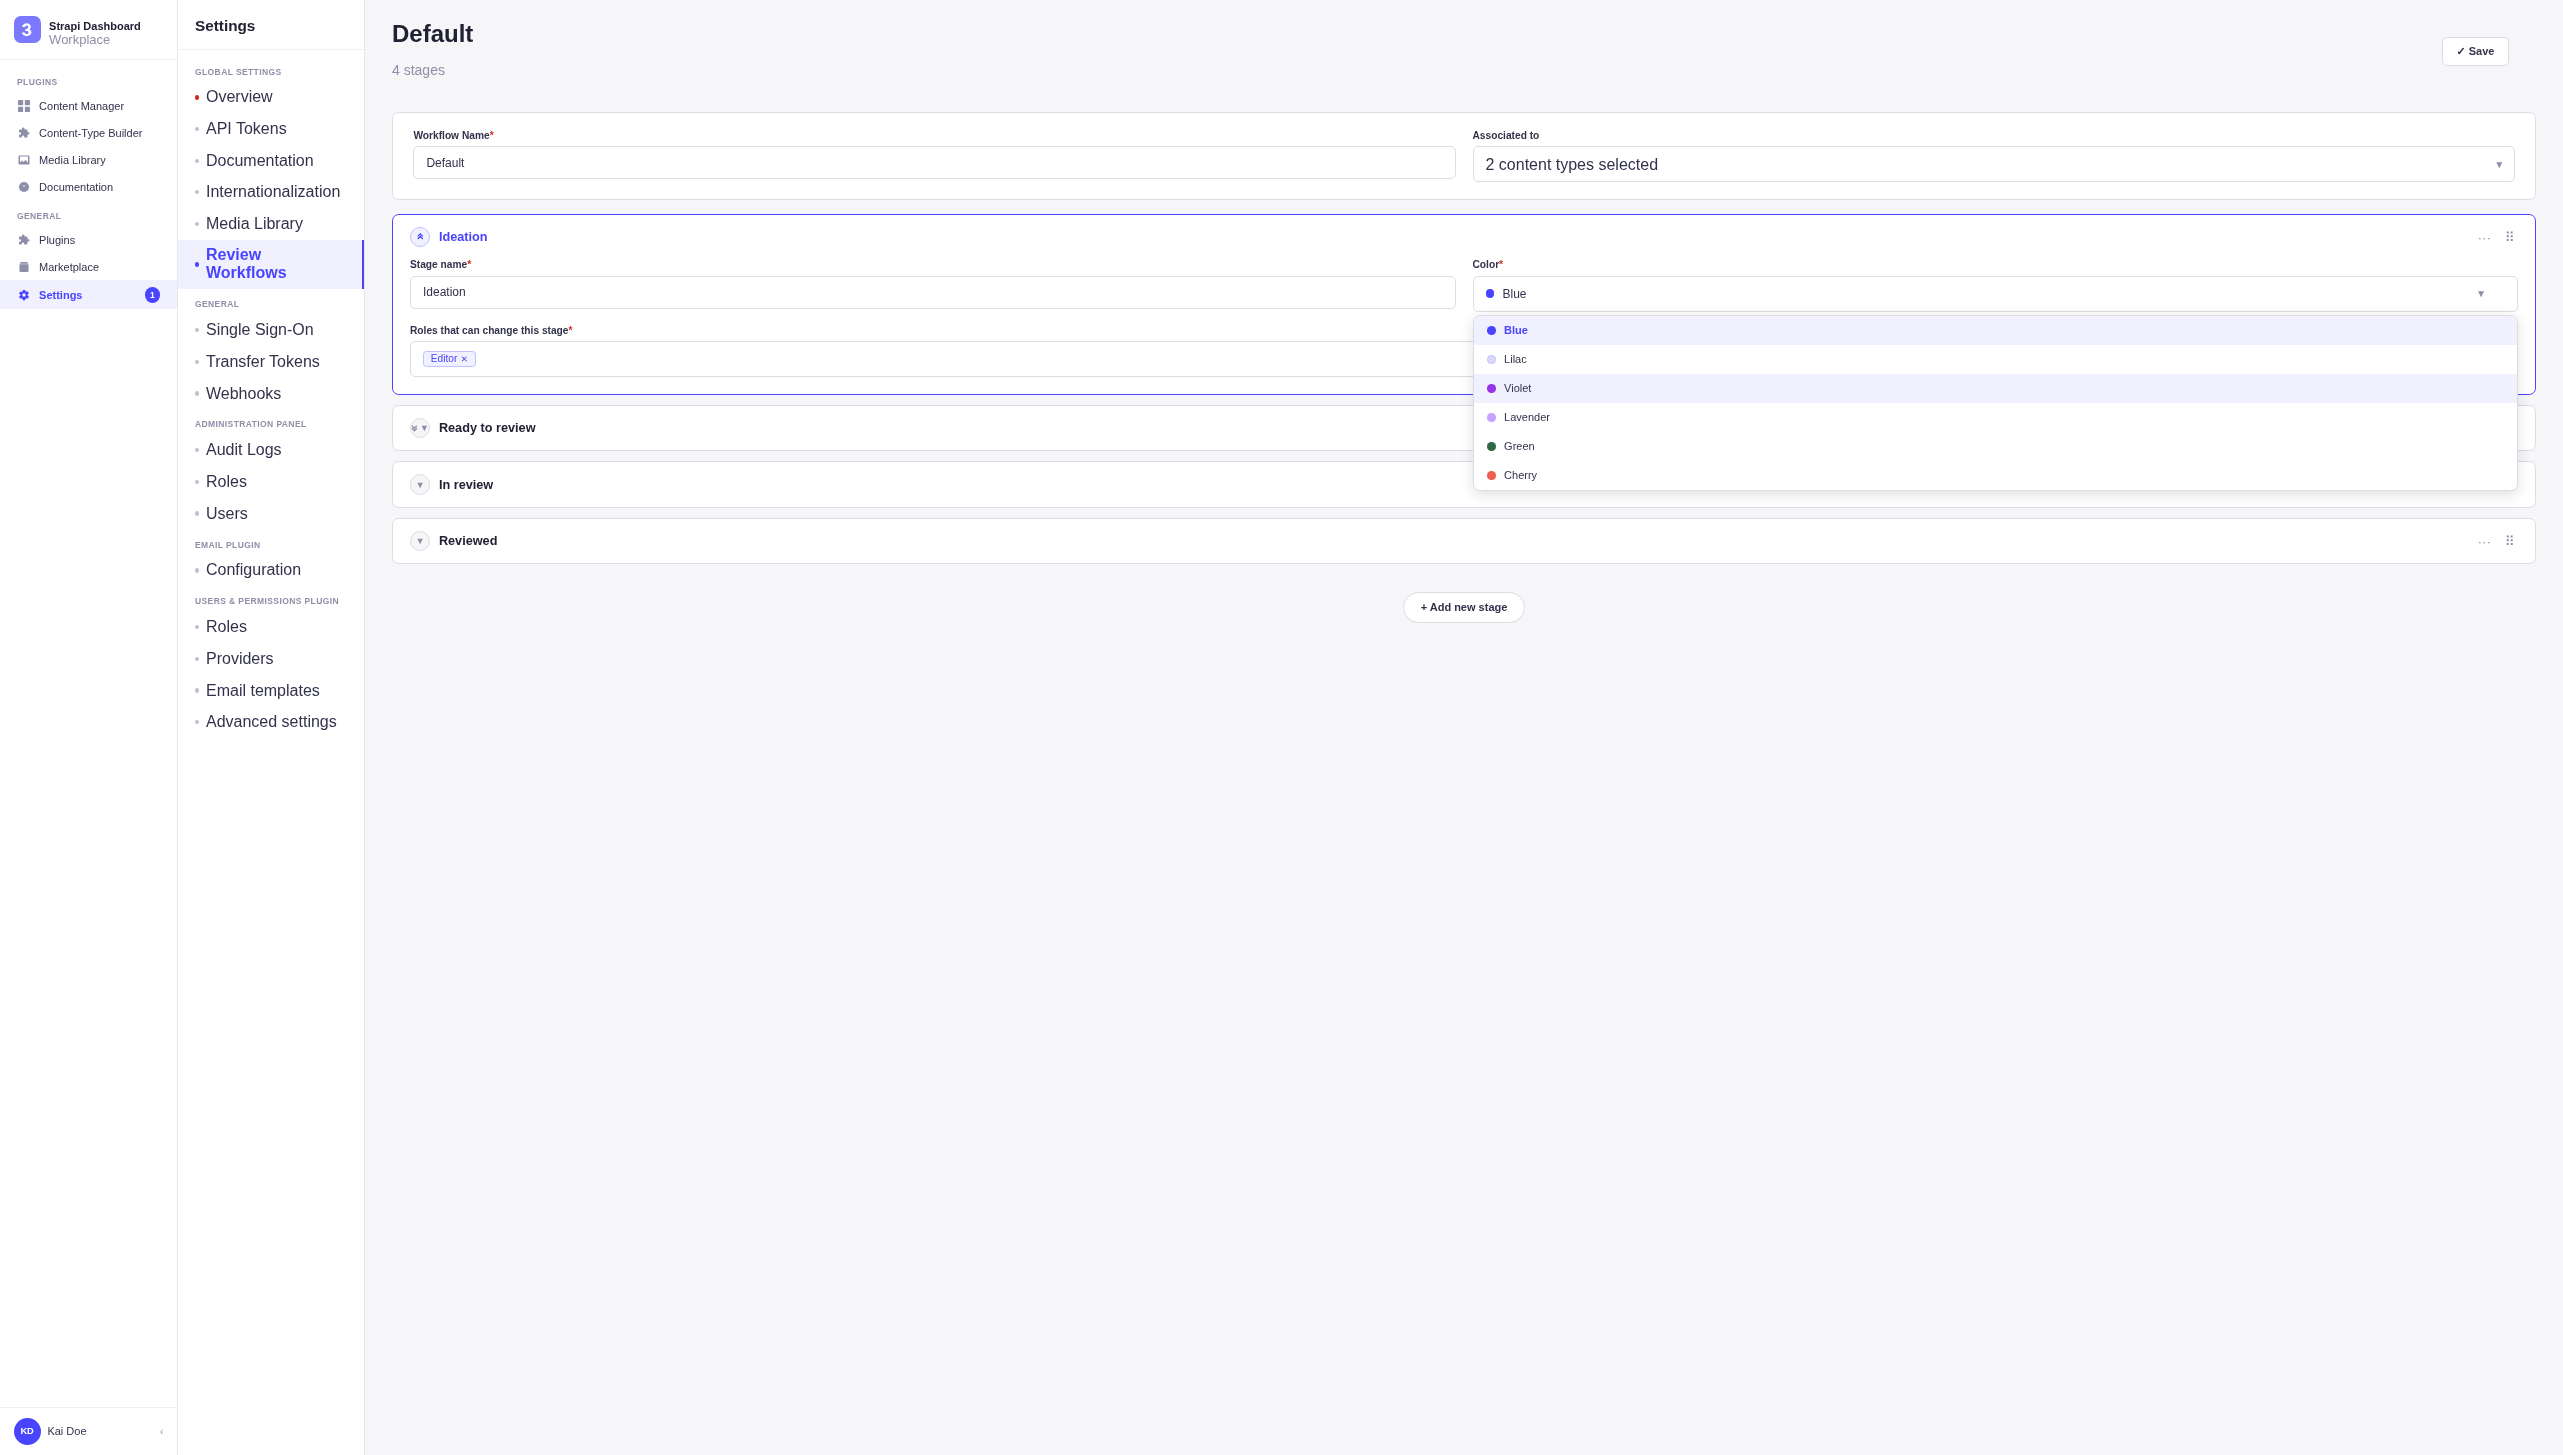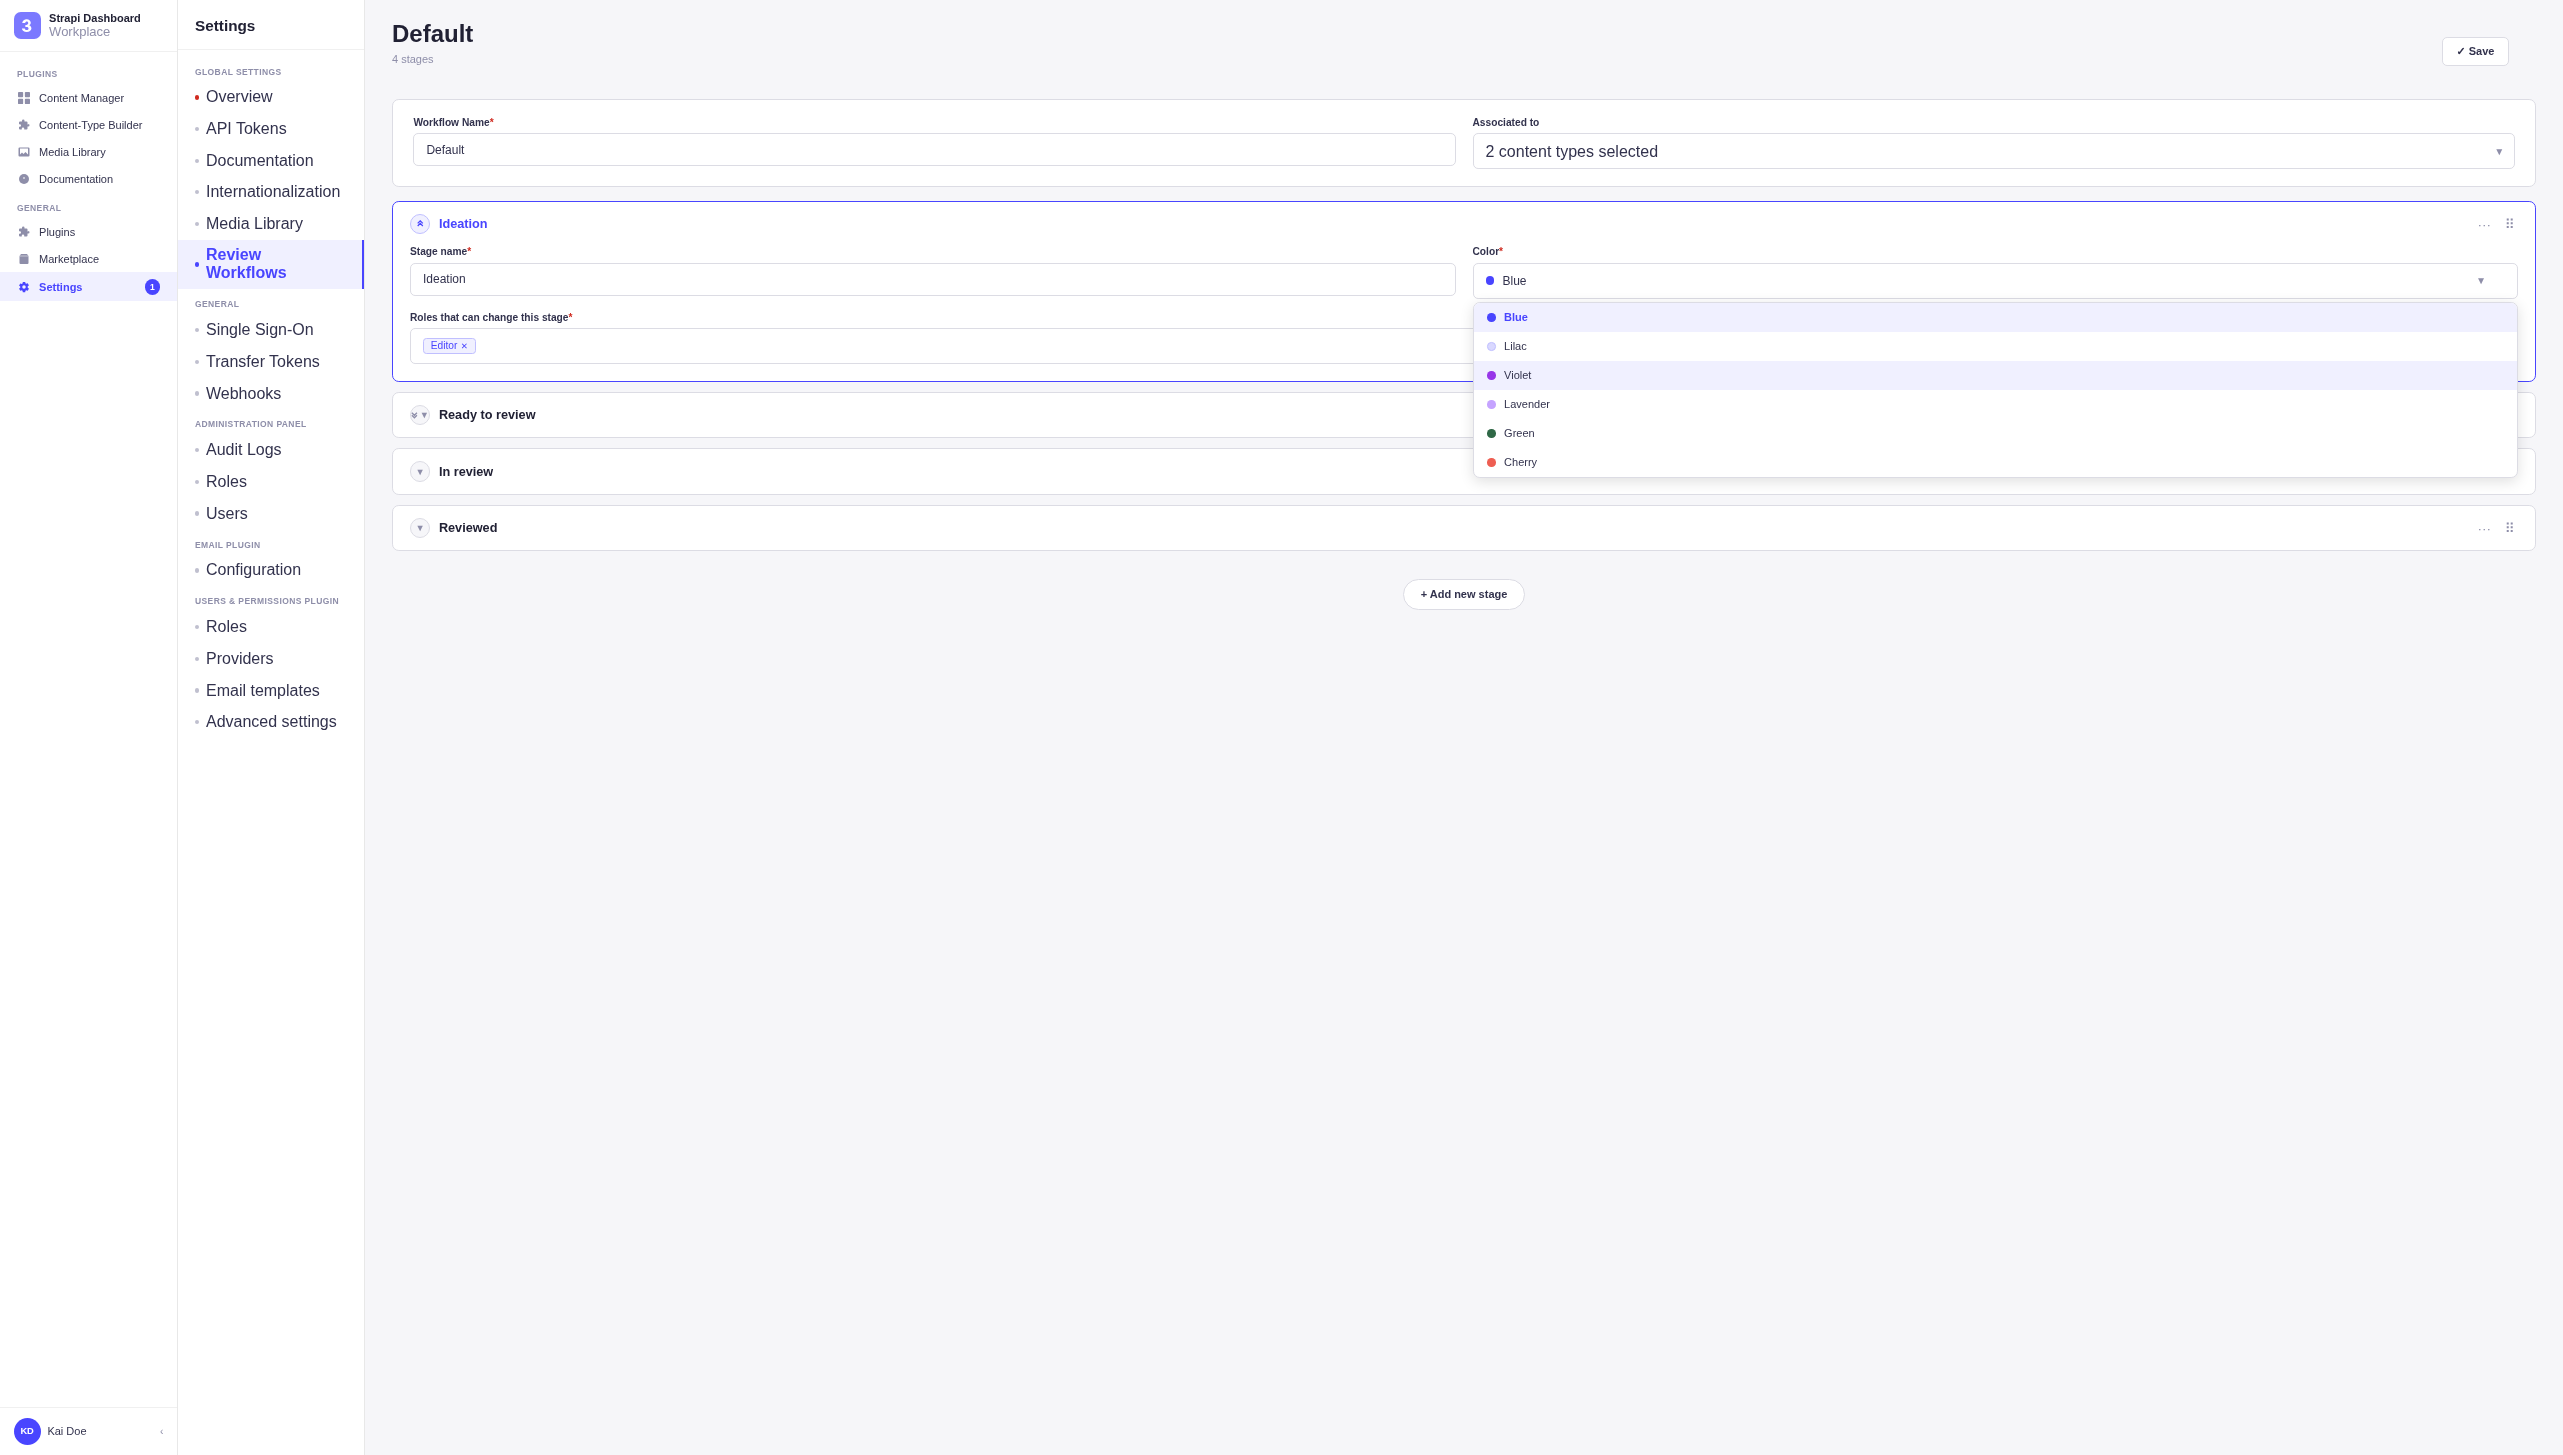--- a/index.html
+++ b/index.html
@@ -2,21 +2,21 @@
 <html style="font-size:13.6px"><head>
   <meta charset="utf-8">
   <style>
     * { box-sizing: border-box; margin: 0; padding: 0; }
     body { font-family: -apple-system, BlinkMacSystemFont, 'Segoe UI', sans-serif; background: #f5f5f5; display: flex; height: 100vh; overflow: hidden; font-size: 12px; }
 
     
     .sidebar { width: 178px; background: #fff; border-right: 0.8px solid #e8e8e8; display: flex; flex-direction: column; flex-shrink: 0; }
     .sidebar-header { padding: 12px 13.6px; display: flex; align-items: center; gap: 8.5px; border-bottom: 0.8px solid #f0f0f0; }
     .sidebar-logo { width: 27px; height: 27px; background: #7b79ff; border-radius: 6.8px; display: flex; align-items: center; justify-content: center; color: white; font-size: 13.6px; flex-shrink: 0; }
-    .sidebar-title { font-size: 11px; font-weight: 600; color: #212134; }
+    .sidebar-title { font-size: 11px; font-weight: 600; color: #212134; margin-top: 8px; }
     .sidebar-subtitle { font-size: 13px; color: #8e8ea9; }
     .sidebar-nav { flex: 1; overflow-y: auto; padding: 6.8px 0; }
     .nav-section-label { font-size: 8.5px; font-weight: 600; color: #8e8ea9; text-transform: uppercase; letter-spacing: 0.4px; padding: 10.2px 17px 5.1px; }
     .nav-item { display: flex; align-items: center; gap: 8.5px; padding: 6.8px 17px; cursor: pointer; color: #32324d; font-size: 11px; }
     .nav-item.active { background: #f0f0ff; color: #4945ff; font-weight: 600; }
     .nav-item .nav-icon { width: 13.6px; height: 13.6px; display: flex; align-items: center; justify-content: center; color: #8e8ea9; flex-shrink: 0; }
     .nav-item.active .nav-icon { color: #4945ff; }
     .nav-badge { background: #4945ff; color: white; border-radius: 50%; width: 15.3px; height: 15.3px; display: flex; align-items: center; justify-content: center; font-size: 8.5px; margin-left: auto; }
     .sidebar-footer { padding: 10.2px 13.6px; border-top: 0.8px solid #f0f0f0; display: flex; align-items: center; gap: 6.8px; }
     .avatar { width: 27px; height: 27px; border-radius: 50%; background: #4945ff; color: white; display: flex; align-items: center; justify-content: center; font-size: 9.3px; font-weight: 600; flex-shrink: 0; }
@@ -29,21 +29,21 @@
     .settings-section-label { font-size: 8.5px; font-weight: 600; color: #8e8ea9; text-transform: uppercase; letter-spacing: 0.4px; padding: 10.2px 17px 5.1px; }
     .settings-item { display: flex; align-items: center; gap: 6.8px; padding: 6.8px 17px; cursor: pointer; color: #32324d; font-size: 16px; }
     .settings-item.active { color: #4945ff; font-weight: 600; border-right: 2.5px solid #4945ff; background: #f0f0ff; }
     .settings-bullet { width: 4.2px; height: 4.2px; border-radius: 50%; background: #c0c0cf; flex-shrink: 0; }
     .settings-item.active .settings-bullet { background: #4945ff; }
 
     
     .main { flex: 1; overflow-y: auto; padding: 20.4px 27px; background: #f6f6f9; }
     .back-link { display: flex; align-items: center; gap: 5.1px; color: #4945ff; font-size: 11px; cursor: pointer; margin-bottom: 10.2px; text-decoration: none; }
     .page-title { font-size: 24px; font-weight: 700; color: #212134; }
-    .page-subtitle { font-size: 11px; color: #8e8ea9; margin-top: 5px; margin-bottom: 17px; }
+    .page-subtitle { font-size: 14px; color: #8e8ea9; margin-top: 14px; margin-bottom: 17px; }
     .save-btn { position: absolute; top: 17px; right: 27px; background: #fff; border: 0.8px solid #dcdce4; border-radius: 5.1px; padding: 6.8px 13.6px; font-size: 11px; font-weight: 600; color: #32324d; cursor: pointer; display: flex; align-items: center; gap: 5.1px; }
 
     .card { background: #fff; border-radius: 6.8px; border: 0.8px solid #dcdce4; margin-bottom: 13.6px; padding: 17px 20.4px; }
 
     .form-row { display: flex; gap: 17px; }
     .form-group { display: flex; flex-direction: column; gap: 5.1px; flex: 1; }
     .form-label { font-size: 10.2px; font-weight: 600; color: #32324d; }
     .form-label .required { color: #d02b20; }
     .form-input { border: 0.8px solid #dcdce4; border-radius: 5.1px; padding: 8.5px 12px; font-size: 12px; color: #32324d; outline: none; }
 

